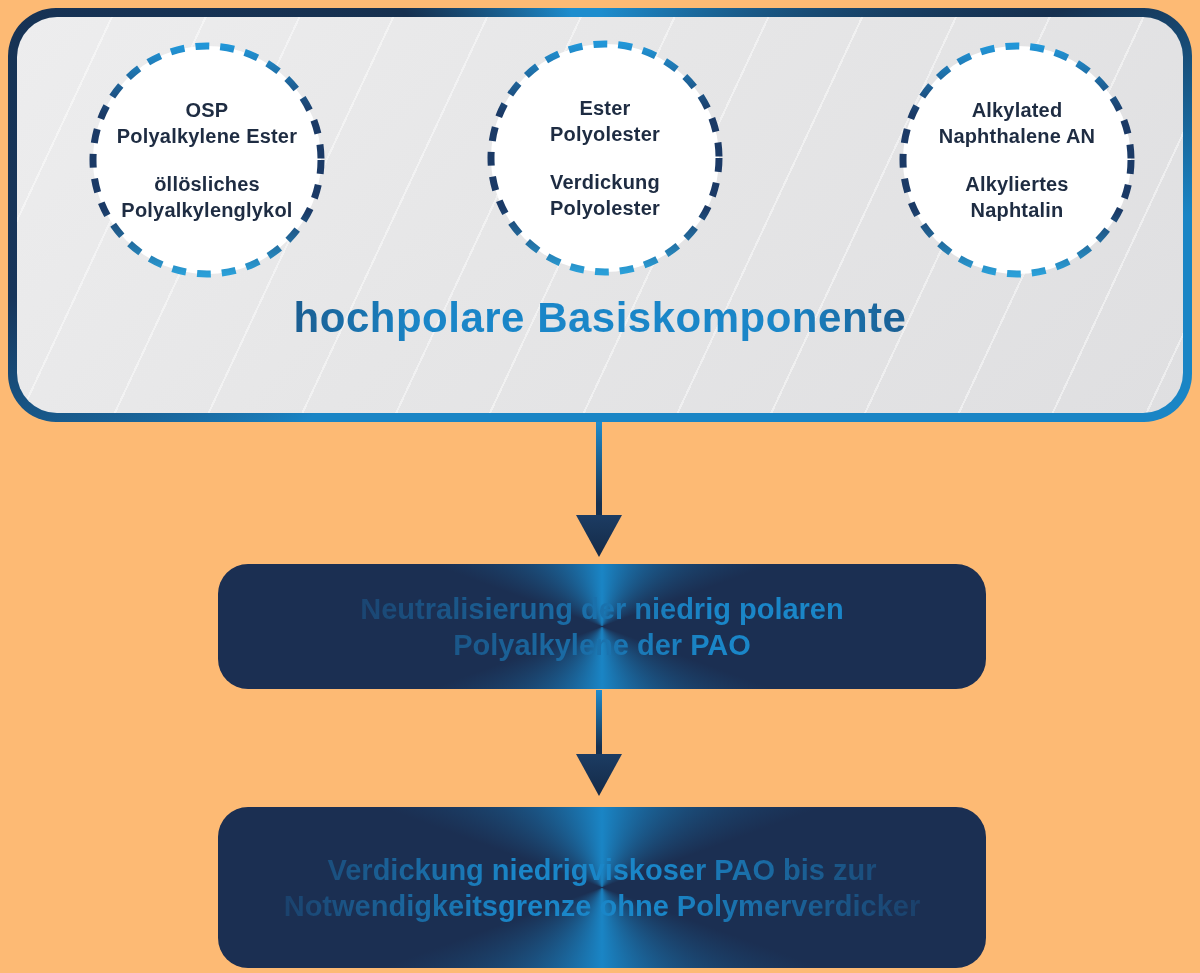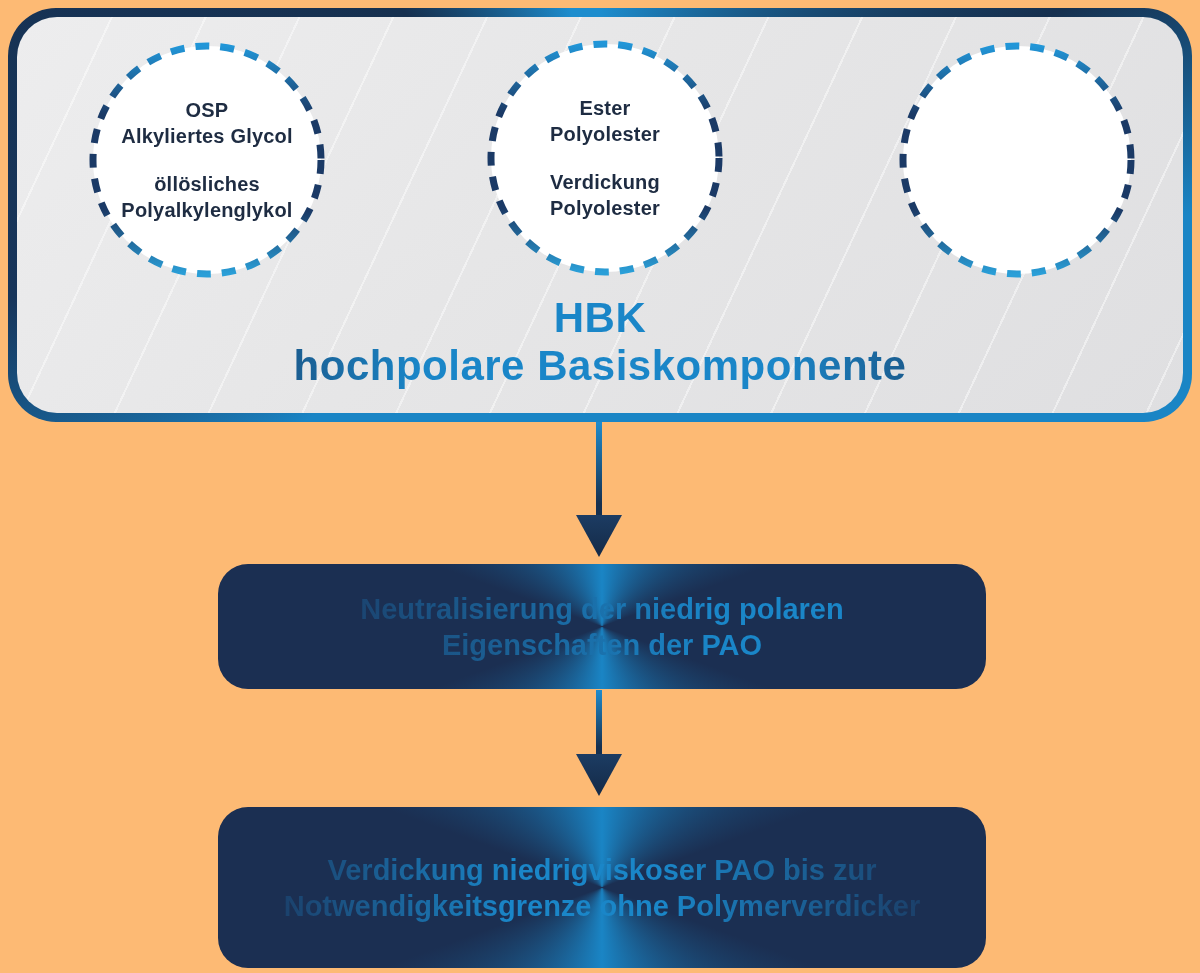--- a/index.html
+++ b/index.html
@@ -81,21 +81,21 @@
           <stop offset="0" stop-color="#2196d8"></stop>
             <stop offset="0.3" stop-color="#1b3a66"></stop>
           <stop offset="0.72" stop-color="#1b3a66"></stop>
             <stop offset="1" stop-color="#2a9fd8"></stop>
         </linearGradient>
       </defs>
       <circle cx="118" cy="118" r="114" fill="#ffffff" stroke="url(#cg1)" stroke-width="7" stroke-dasharray="14 11"></circle>
     </svg>
     <div class="ctext">
       <div>OSP</div>
-      <div>Alkyliertes Glycol</div>
+      <div>Polyalkylene Ester</div>
       <div class="cgroup2">
         <div>öllösliches</div>
         <div>Polyalkylenglykol</div>
       </div>
     </div>
   </div>
 
   <div class="circle circle-ester">
     <svg width="236" height="236" viewBox="0 0 236 236">
       <defs>
@@ -123,24 +123,31 @@
       <defs>
         <linearGradient id="cg3" x1="0" y1="0" x2="0" y2="1">
           <stop offset="0" stop-color="#2196d8"></stop>
             <stop offset="0.3" stop-color="#1b3a66"></stop>
           <stop offset="0.72" stop-color="#1b3a66"></stop>
             <stop offset="1" stop-color="#2a9fd8"></stop>
         </linearGradient>
       </defs>
       <circle cx="118" cy="118" r="114" fill="#ffffff" stroke="url(#cg3)" stroke-width="7" stroke-dasharray="14 11"></circle>
     </svg>
+    <div class="ctext">
+      <div>Alkylated</div>
+      <div>Naphthalene AN</div>
+      <div class="cgroup2">
+        <div>Alkyliertes</div>
+        <div>Naphtalin</div>
+      </div>
+    </div>
   </div>
 
   <div class="hbk-title">
-    <div>HBK</div>
     <div>hochpolare Basiskomponente</div>
   </div>
 
   <svg class="arrow arrow1" width="48" height="136" viewBox="0 0 48 136">
     <defs>
       <linearGradient id="as1" x1="0" y1="0" x2="0" y2="1">
         <stop offset="0" stop-color="#1f8ccd"></stop>
           <stop offset="0.85" stop-color="#16304f"></stop>
       </linearGradient>
       <linearGradient id="ah1" x1="0" y1="0" x2="0" y2="1">
@@ -148,21 +155,21 @@
           <stop offset="1" stop-color="#142a47"></stop>
       </linearGradient>
     </defs>
     <rect x="21" y="0" width="6" height="96" fill="url(#as1)"></rect>
     <polygon points="1,93 47,93 24,135" fill="url(#ah1)"></polygon>
   </svg>
 
   <div class="flow-box flow-box-1">
     <div class="flow-box-inner grad-text-1">
       <div>Neutralisierung der niedrig polaren</div>
-      <div>Eigenschaften der PAO</div>
+      <div>Polyalkylene der PAO</div>
     </div>
   </div>
 
   <svg class="arrow arrow2" width="48" height="108" viewBox="0 0 48 108">
     <defs>
       <linearGradient id="as2" x1="0" y1="0" x2="0" y2="1">
         <stop offset="0" stop-color="#1f8ccd"></stop>
           <stop offset="0.85" stop-color="#16304f"></stop>
       </linearGradient>
       <linearGradient id="ah2" x1="0" y1="0" x2="0" y2="1">

